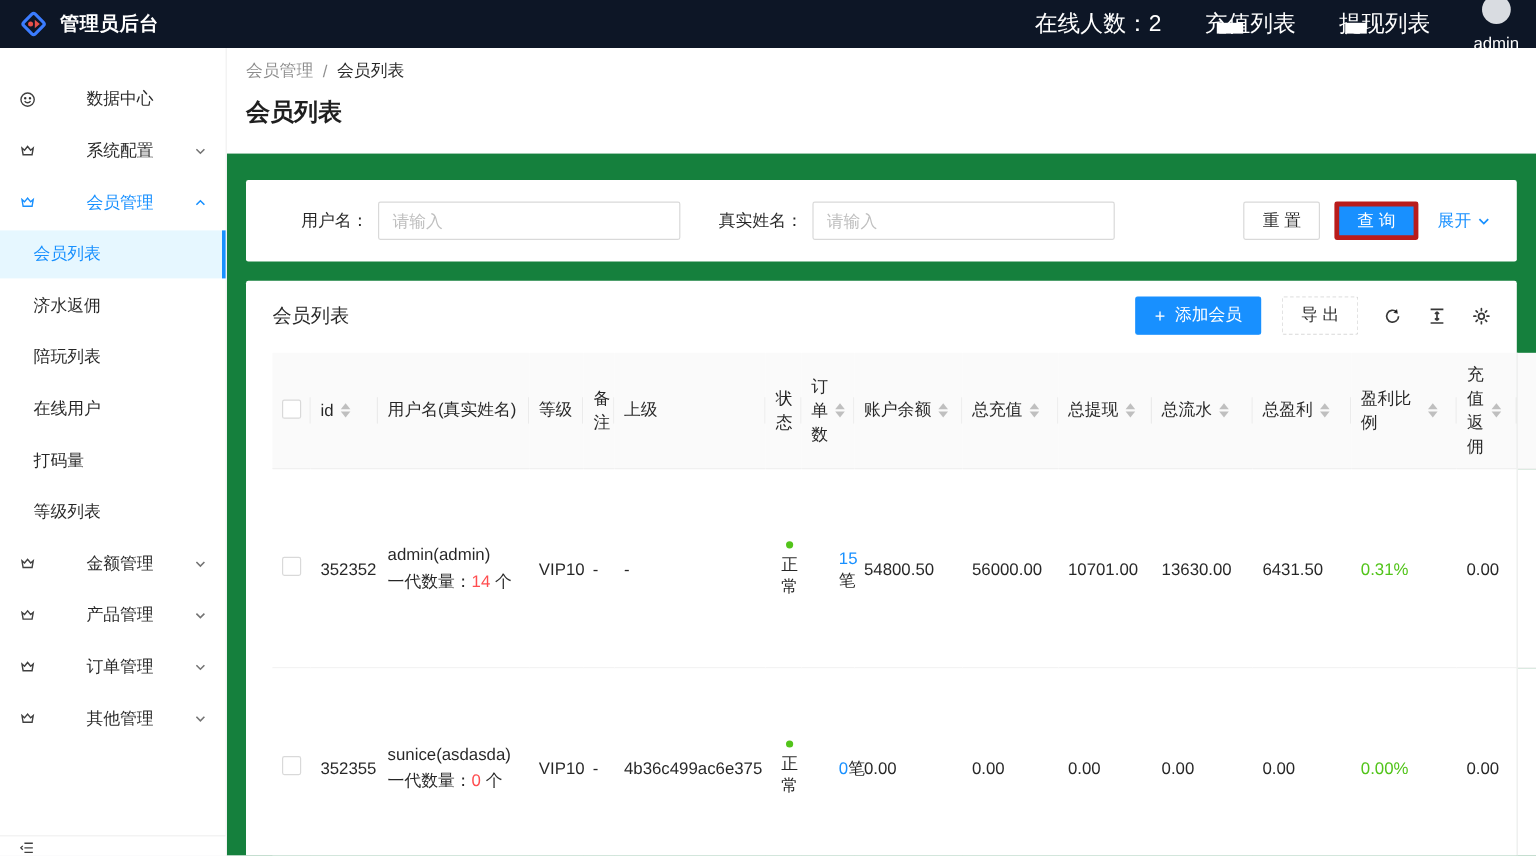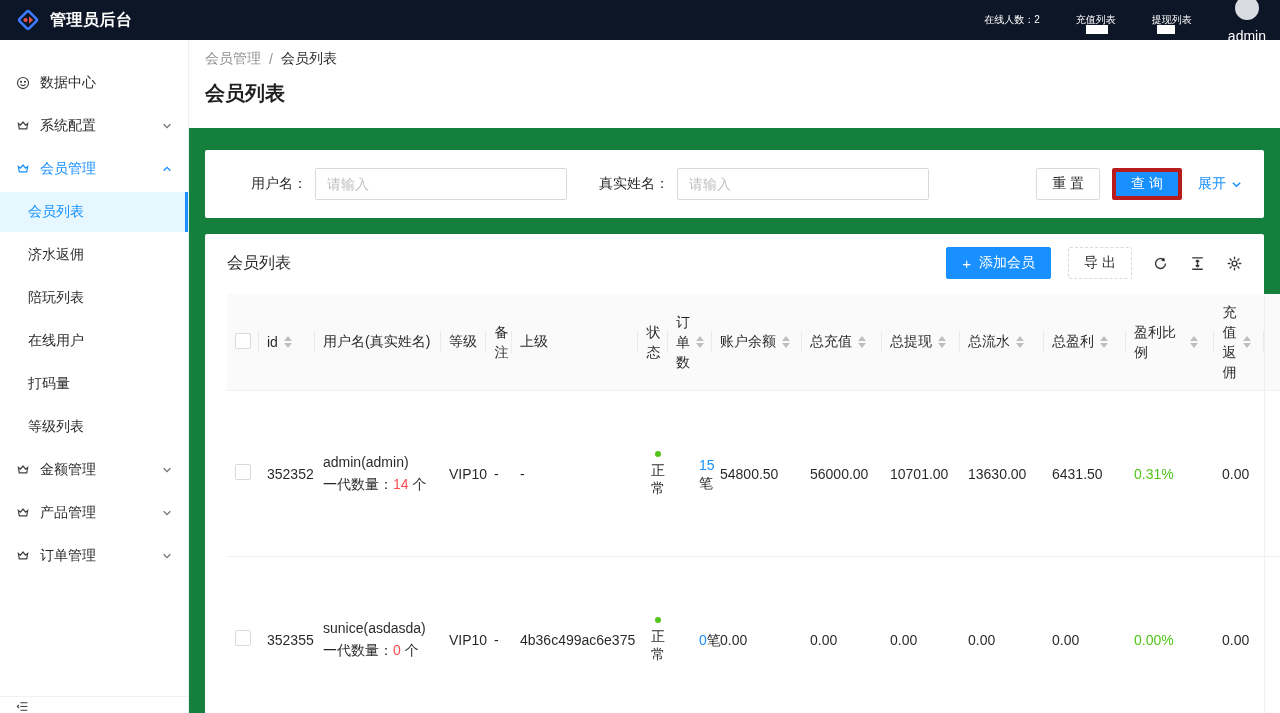--- a/index.html
+++ b/index.html
@@ -4,34 +4,34 @@
 <style>
   * { margin:0; padding:0; box-sizing:border-box; }
   html,body { width:1280px; height:713px; overflow:hidden; }
   body { font-family:"Liberation Sans","DejaVu Sans",sans-serif; font-size:14px; color:rgba(0,0,0,.85); background:#f0f2f5; }
 
   
   .topbar { height:40px; background:#0d1626; display:flex; align-items:center; padding:0 14px 0 16px; color:#fff; }
   .logo-wrap { display:flex; align-items:center; gap:10px; }
   .app-title { font-size:16px; font-weight:700; letter-spacing:.5px; }
   .topbar-right { margin-left:auto; display:flex; align-items:center; }
-  .tb-item { margin-left:36px; font-size:10px; color:#fff; position:relative; cursor:pointer; }
+  .tb-item { margin-left:36px; font-size:19px; color:#fff; position:relative; cursor:pointer; }
   .patch { position:absolute; background:#fff; height:9px; }
   .patch-a { left:10px; top:12px; width:22px; }
   .patch-b { left:5px;  top:12px; width:18px; }
   .tb-user { margin-left:36px; display:flex; align-items:center; gap:8px;flex-direction:column; }
   .avatar { width:24px; height:24px; border-radius:50%; background:#d9dce1; }
 
   
   .layout { display:flex; height:673px; }
 
   
   .sidebar { width:189px; background:#fff; border-right:1px solid #f0f0f0; position:relative; flex:none; }
   .menu { list-style:none; padding-top:20px; }
-  .menu-item { height:40px; margin:3px 0; display:flex; align-items:center; padding:0 16px; cursor:pointer; color:rgba(0,0,0,.85); }
+  .menu-item { height:40px; margin:3px 0; display:flex; align-items:center; padding:0 16px; cursor:pointer; color:rgba(0,0,0,.85);gap:32px; }
   .menu-item .micon { width:14px; height:14px; margin-right:10px; display:inline-flex; color:rgba(0,0,0,.75); }
   .menu-item .micon svg { width:14px; height:14px; }
   .chev { margin-left:auto; display:inline-flex; color:rgba(0,0,0,.55); }
   .chev svg { width:10px; height:10px; }
   .menu-item.active { color:#1890ff; }
   .menu-item.active .micon, .menu-item.active .chev { color:#1890ff; }
   .submenu-item { height:40px; margin:3px 0; display:flex; align-items:center; padding-left:28px; cursor:pointer; color:rgba(0,0,0,.85); position:relative; }
   .submenu-item.selected { background:#e6f7ff; color:#1890ff; }
   .submenu-item.selected::after { content:''; position:absolute; right:0; top:0; bottom:0; width:3px; background:#1890ff; }
   .sidebar-footer { position:absolute; left:0; right:0; bottom:0; height:17px; border-top:1px solid #f0f0f0; background:#fff; padding:3px 0 0 16px; }
@@ -209,20 +209,33 @@
             </svg>
           </span>
       </li>
       <li class="menu-item">
         <span class="micon">
           <svg viewBox="0 0 24 24" fill="none" stroke="currentColor" stroke-width="2">
               <path d="M4 7.5 L7.6 10.6 L12 5.2 L16.4 10.6 L20 7.5 L18.4 17 H5.6 Z"></path>
             </svg>
         </span>
         <span>订单管理</span>
+        <span class="chev">
+            <svg viewBox="0 0 12 12" fill="none" stroke="currentColor" stroke-width="1.6">
+              <path d="M2 4 L6 8 L10 4"></path>
+            </svg>
+          </span>
+      </li>
+      <li class="menu-item">
+        <span class="micon">
+          <svg viewBox="0 0 24 24" fill="none" stroke="currentColor" stroke-width="2">
+              <path d="M4 7.5 L7.6 10.6 L12 5.2 L16.4 10.6 L20 7.5 L18.4 17 H5.6 Z"></path>
+            </svg>
+        </span>
+        <span>其他管理</span>
         <span class="chev">
             <svg viewBox="0 0 12 12" fill="none" stroke="currentColor" stroke-width="1.6">
               <path d="M2 4 L6 8 L10 4"></path>
             </svg>
           </span>
       </li>
     </ul>
     <div class="sidebar-footer">
       <span style="display:inline-flex;">
         <svg viewBox="0 0 24 24" fill="none" stroke="currentColor" stroke-width="2">

